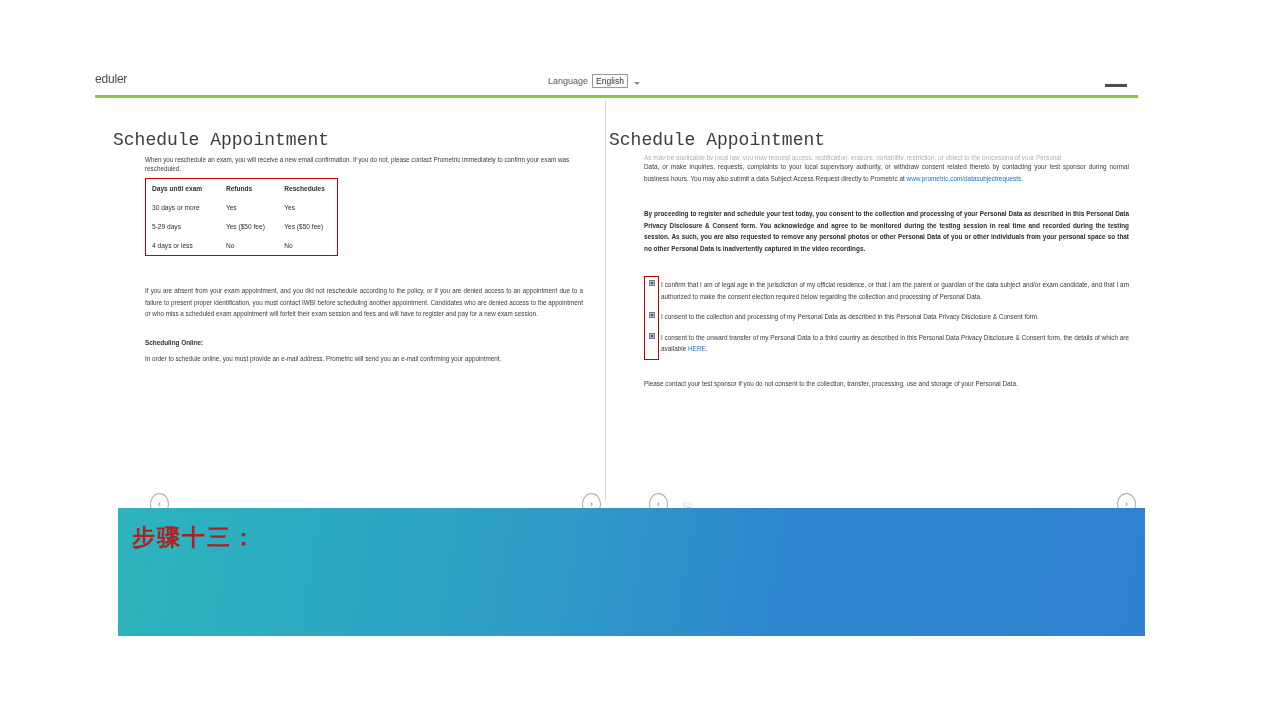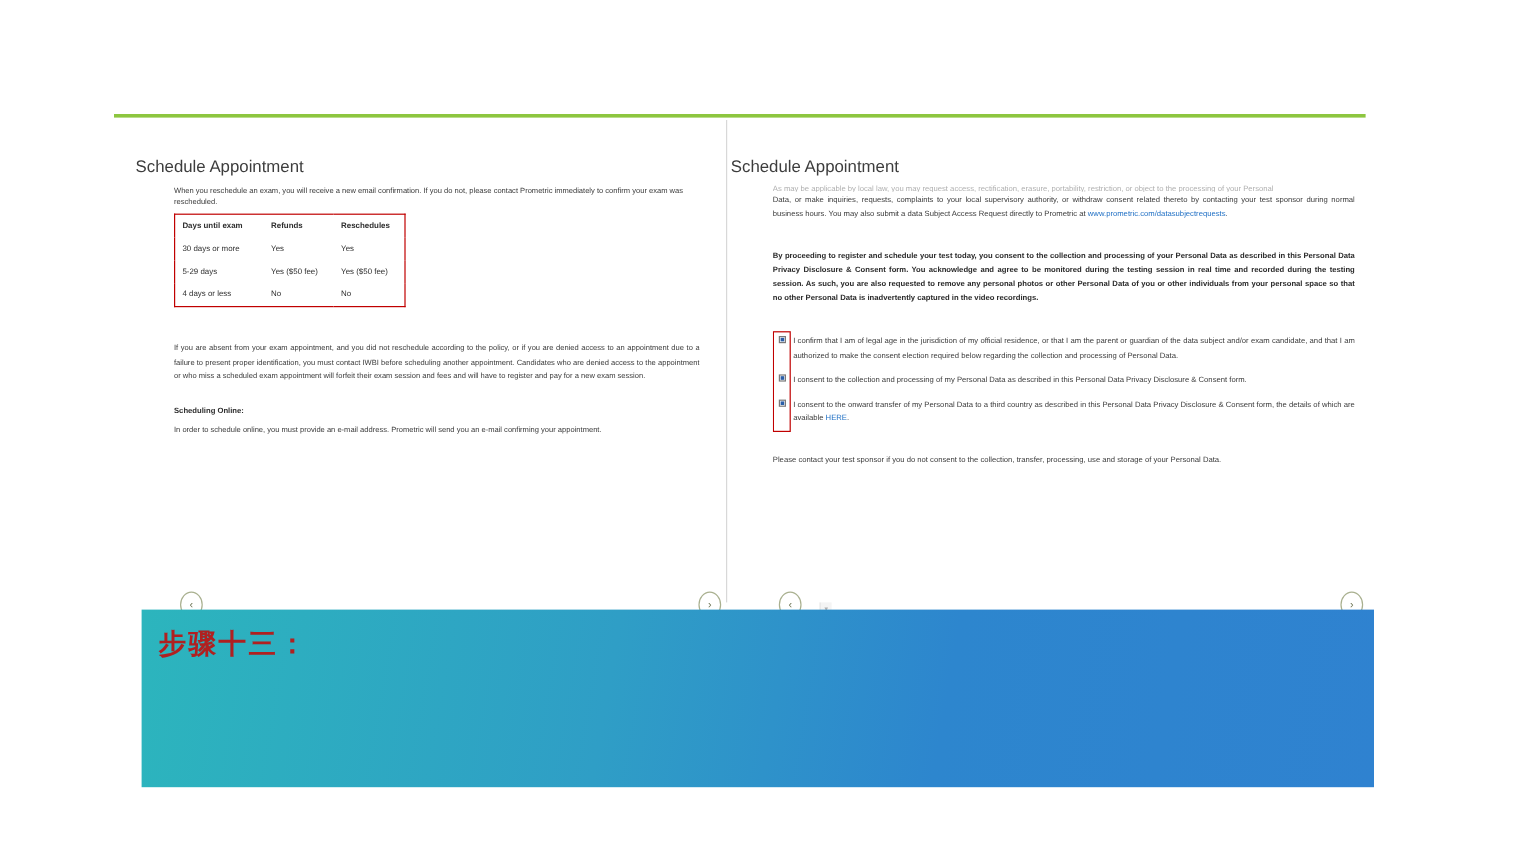--- a/index.html
+++ b/index.html
@@ -86,23 +86,24 @@
     height: 402px;
     background: #ffffff;
     box-sizing: border-box;
   }
   .panel-left  { left: 0px;   width: 508px; }
   .panel-right { left: 510px; width: 540px; border-left: 1px solid #d8d8d8; }
 
   .panel-title {
     position: absolute;
     top: 30px;
-    font-size: 14px;
+    font-size: 18px;
     color: #3d3d3d;
     white-space: nowrap;
+    font-family: Liberation Mono, monospace;
   }
   .panel-left  .panel-title { left: 18px; }
   .panel-right .panel-title { left: 3px; }
 
   
   .scroll-area {
     position: absolute;
     overflow: hidden;
   }
   .scroll-left {
@@ -291,21 +292,21 @@
   }
   .nav-l-prev { left: 55px;  top: 393px; }
   .nav-l-next { left: 487px; top: 393px; }
   .nav-r-prev { left: 43px;  top: 393px; }
   .nav-r-next { left: 511px; top: 393px; }
 
   
   .caption {
     position: absolute;
     left: 118px; top: 508px;
-    width: 1027px; height: 148px;
+    width: 1027px; height: 128px;
     background: linear-gradient(100deg, #2cb5bd 0%, #2f9ec6 38%, #2d86ce 65%, #2f82d0 100%);
     box-sizing: border-box;
     padding: 14px 8px 0 14px;
   }
   .cap-title {
     font-size: 23px;
     font-weight: bold;
     color: #b02020;
     letter-spacing: 2px;
     font-family: "DejaVu Sans", sans-serif;
@@ -321,20 +322,31 @@
   }
   .cap-red { color: #c62828; }
 </style>
 </head>
 <body>
 
 <div id="root">
 
   <div class="app-window">
 
+    <div class="app-header">
+      <div class="brand-text">eduler</div>
+
+      <div class="lang-wrap">
+        <span class="lang-label">Language</span>
+        <span class="lang-select">English</span>
+        <span class="lang-caret"></span>
+      </div>
+
+      <div class="win-minimize"></div>
+    </div>
     <div class="green-rule"></div>
 
     <div class="panel panel-left">
       <div class="panel-title">Schedule Appointment</div>
 
       <div class="scroll-area scroll-left">
         <div class="lp-intro">When you reschedule an exam, you will receive a new email confirmation. If you do not, please contact Prometric immediately to confirm your exam was rescheduled.</div>
 
         <table class="policy-table">
           <tbody>

